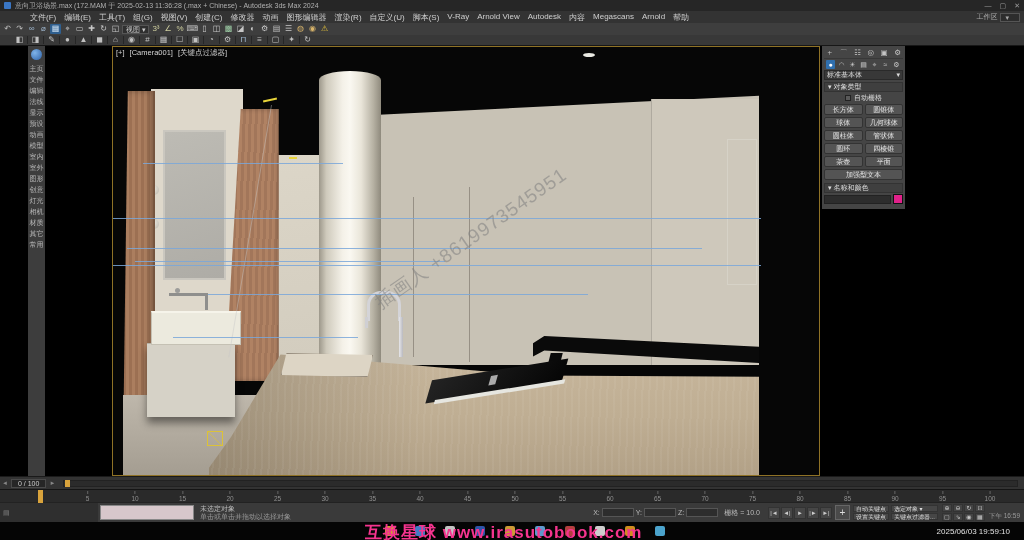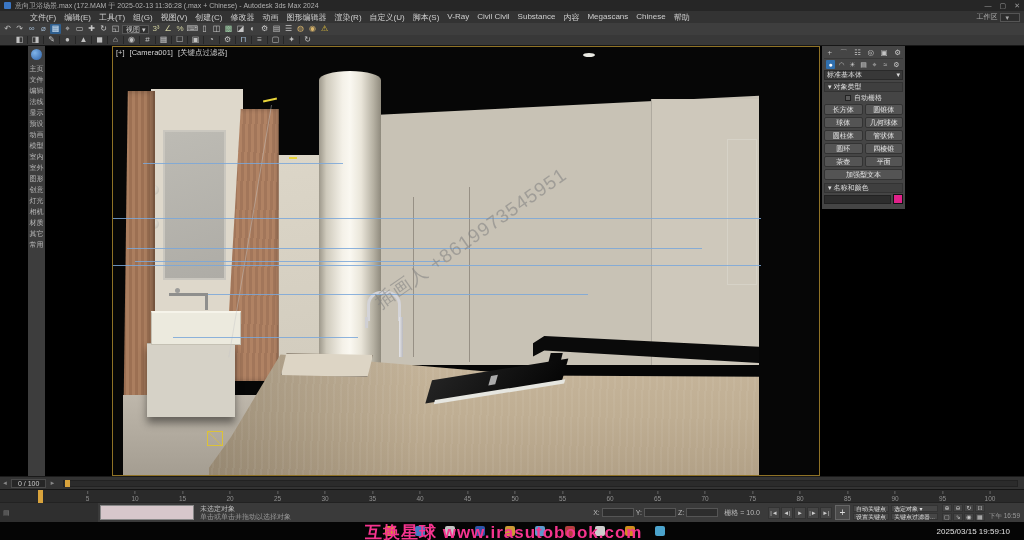--- a/index.html
+++ b/index.html
@@ -101,25 +101,25 @@
       <span class="mi">组(G)</span>
       <span class="mi">视图(V)</span>
       <span class="mi">创建(C)</span>
       <span class="mi">修改器</span>
       <span class="mi">动画</span>
       <span class="mi">图形编辑器</span>
       <span class="mi">渲染(R)</span>
       <span class="mi">自定义(U)</span>
       <span class="mi">脚本(S)</span>
       <span class="mi">V-Ray</span>
-      <span class="mi">Civil Civil</span>
-      <span class="mi">Substance</span>
+      <span class="mi">Arnold View</span>
+      <span class="mi">Autodesk</span>
       <span class="mi">内容</span>
       <span class="mi">Megascans</span>
-      <span class="mi">Chinese</span>
+      <span class="mi">Arnold</span>
       <span class="mi">帮助</span>
     </span>
   <span class="workspace">
     <span>工作区</span>
     <span class="wbox">▾</span>
   </span>
 </div>
 
 <div class="toolbar1" id="tb1">
     <span class="ti" style="color:#b9b9b9;">↶</span>
@@ -430,14 +430,14 @@
         <span class="nv">◉</span>
         <span class="nv">▦</span>
       </span>
     </div>
   <span class="clock">下午 16:59</span>
 </div>
 
 <div class="bottombar">
   <span id="taskbar-icons"><span class="tbi" style="background:#f3c13a;left:385px"></span><span class="tbi" style="background:#4f8fe8;left:415px"></span><span class="tbi" style="background:#e5e5e5;left:445px"></span><span class="tbi" style="background:#3563c4;left:475px"></span><span class="tbi" style="background:#f0b53e;left:505px"></span><span class="tbi" style="background:#6fb3f0;left:535px"></span><span class="tbi" style="background:#d44a4a;left:565px"></span><span class="tbi" style="background:#f2f2f2;left:595px"></span><span class="tbi" style="background:#f5a623;left:625px"></span><span class="tbi" style="background:#58c0f0;left:655px"></span></span>
   <span class="bb-watermark">互换星球 www.irasutobook.com</span>
-  <span class="bb-time">2025/03/15 19:59:10</span>
+  <span class="bb-time">2025/06/03 19:59:10</span>
 </div>
 
 </body></html>

